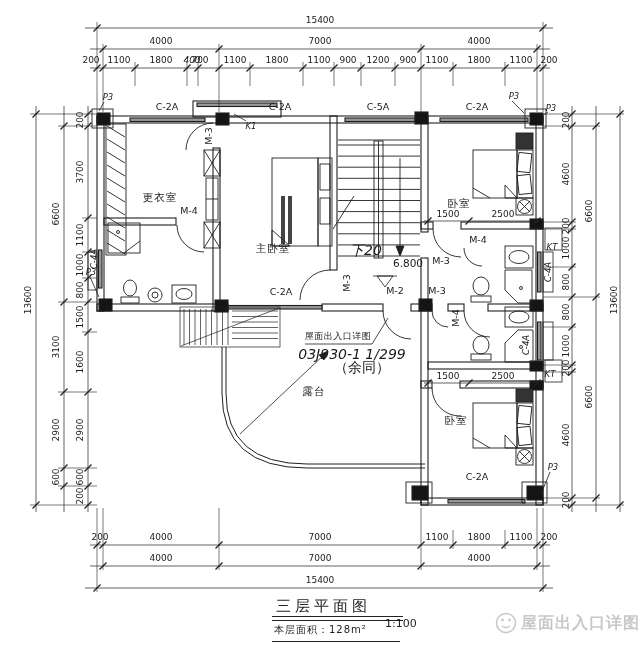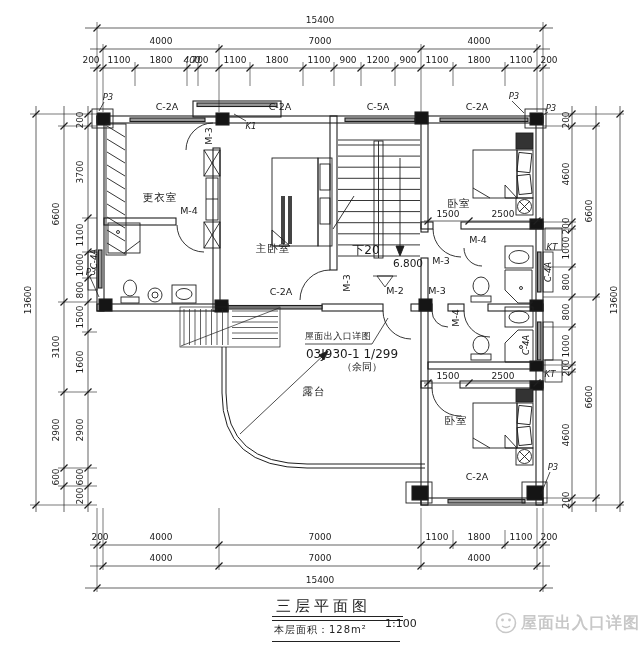--- a/index.html
+++ b/index.html
@@ -6,22 +6,22 @@
   body{width:640px;height:651px;position:relative;font-family:"DejaVu Sans",sans-serif;color:#1a1a1a;overflow:hidden;}
   #stage{position:absolute;left:0;top:0;width:640px;height:651px;}
   #plan-svg{position:absolute;left:0;top:0;}
   .lbl{position:absolute;transform:translate(-50%,-50%);white-space:nowrap;color:#1a1a1a;line-height:1;}
   .lbl.v{transform:translate(-50%,-50%) rotate(-90deg);}
   .dim{font-size:9px;}
   .room{font-size:10.5px;letter-spacing:1px;}
   .open{font-size:9.5px;}
   .it{font-style:italic;font-size:8.5px;}
   .note{font-size:9px;letter-spacing:.5px;}
-  .note2{font-size:12px;}
-  .note3{font-size:10px;}
+  .note2{font-size:14px;font-style:italic;}
+  .note3{font-size:14px;}
   .elev{font-size:10.5px;text-align:right;}
   
   .tb-title{position:absolute;left:276px;top:597px;font-size:15px;letter-spacing:4px;color:#222;}
   .tb-bar{position:absolute;left:272px;top:616px;width:131px;height:3px;border-top:1.2px solid #222;border-bottom:1.2px solid #222;}
   .tb-area{position:absolute;left:274px;top:623px;font-size:10px;letter-spacing:1px;color:#222;}
   .tb-underline{position:absolute;left:272px;top:641px;width:128px;height:1.2px;background:#222;}
   .tb-scale{position:absolute;left:385px;top:617px;font-size:11px;color:#222;}
   .wm-text{position:absolute;left:521px;top:613px;font-size:16px;font-weight:bold;letter-spacing:1px;color:#c8c8c8;}
 </style>
 </head>

